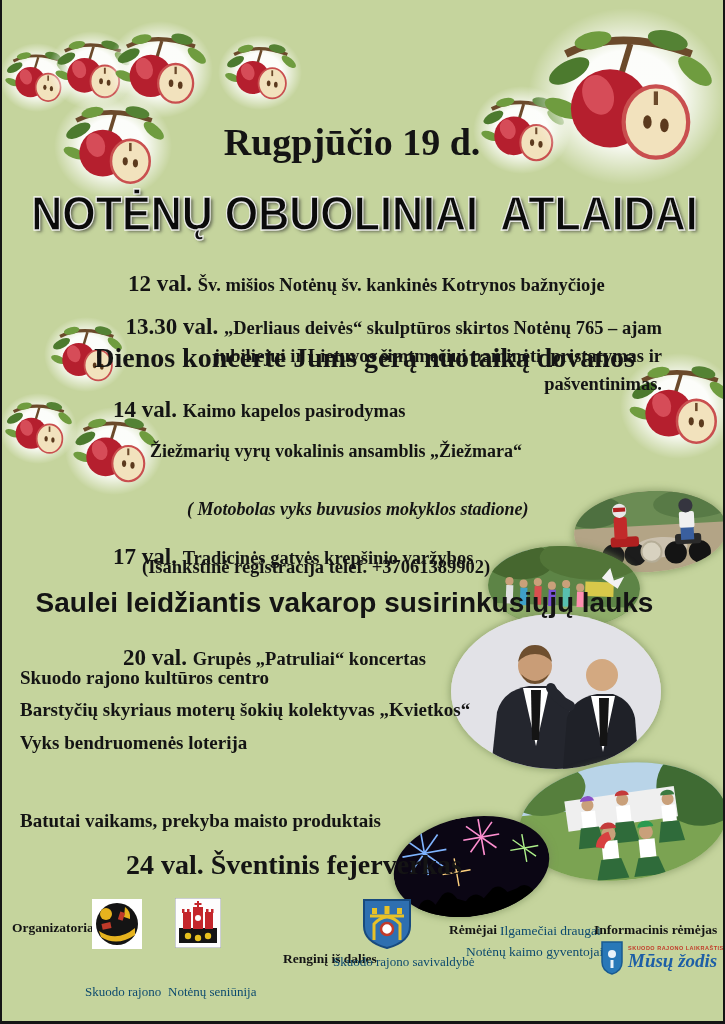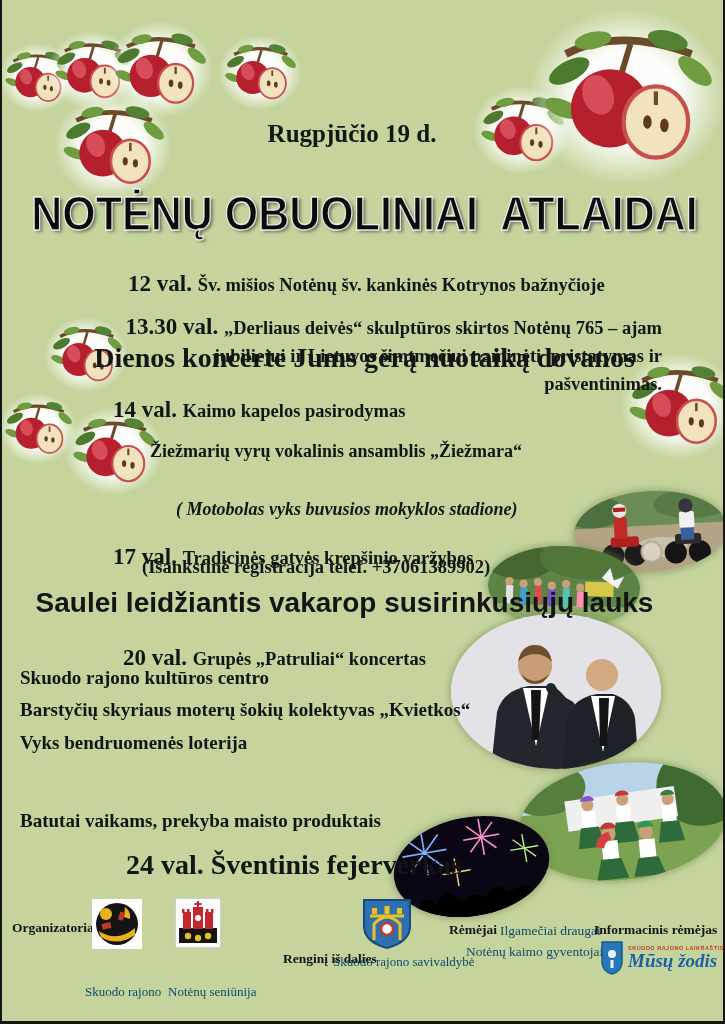--- a/index.html
+++ b/index.html
@@ -11,21 +11,21 @@
     font-family:"Liberation Serif", serif; color:#141414;
   }
   
   .apple { position:absolute; }
   .apple::before { content:''; position:absolute; inset:-8%;
     background:radial-gradient(closest-side, rgba(255,255,255,.95) 52%, rgba(255,255,255,0) 100%);
     border-radius:50%; }
   .apple svg { position:relative; width:100%; height:100%; }
   
   .date { position:absolute; top:120px; left:0; width:700px; text-align:center;
-    font-size:25px; font-weight:bold; white-space:pre; }
+    font-size:38px; font-weight:bold; white-space:pre; }
   .title { position:absolute; top:186px; left:0; width:725px; text-align:center;
     font-family:"Liberation Sans", sans-serif; font-weight:900; font-size:43px;
     letter-spacing:0px; color:#0b0b0b; white-space:pre;
     transform:scaleY(1.12); transform-origin:top center;
     -webkit-text-stroke:1.2px rgba(255,255,255,.85);
     text-shadow:2.5px 2.5px 3px rgba(40,40,40,.55); }
   .heading-serif { position:absolute; left:0; width:725px; text-align:center;
     font-size:28px; font-weight:bold; white-space:pre; }
   .heading-sans { position:absolute; left:0; width:725px; text-align:center;
     font-family:"Liberation Sans", sans-serif; font-size:28px; font-weight:bold; white-space:pre; }
@@ -266,21 +266,21 @@
     <span class="time">13.30 val. </span><span class="desc">„Derliaus deivės“ skulptūros skirtos Notėnų 765 – ajam jubiliejui ir Lietuvos šimtmečiui paminėti  pristatymas ir pašventinimas.</span>
   </div>
 
   <div class="heading-serif" style="top:342px;">Dienos koncerte Jums gerą nuotaiką dovanos</div>
 
   <div class="sch" style="left:95px;top:379px;">
     <span class="time">14 val. </span><span class="desc">Kaimo kapelos pasirodymas</span>
   </div>
   <div class="sub" style="left:148px;top:441px;">Žiežmarių vyrų vokalinis ansamblis „Žiežmara“</div>
 
-  <div class="sub italic" style="left:174px;top:499px;">( Motobolas vyks buvusios mokyklos stadione)</div>
+  <div class="sub italic" style="left:185px;top:499px;">( Motobolas vyks buvusios mokyklos stadione)</div>
 
   <div class="sch" style="left:95px;top:526px;">
     <span class="time">17 val. </span><span class="desc">Tradicinės gatvės krepšinio varžybos</span>
   </div>
   <div class="sub" style="left:140px;top:557px;font-size:18.5px;">(Išankstinė registracija telef. +37061389902)</div>
 
   <div class="heading-sans" style="top:587px;left:-20px;">Saulei leidžiantis vakarop susirinkusiųjų lauks</div>
 
   <div class="sch" style="left:105px;top:627px;">
     <span class="time">20 val. </span><span class="desc">Grupės „Patruliai“ koncertas</span>

